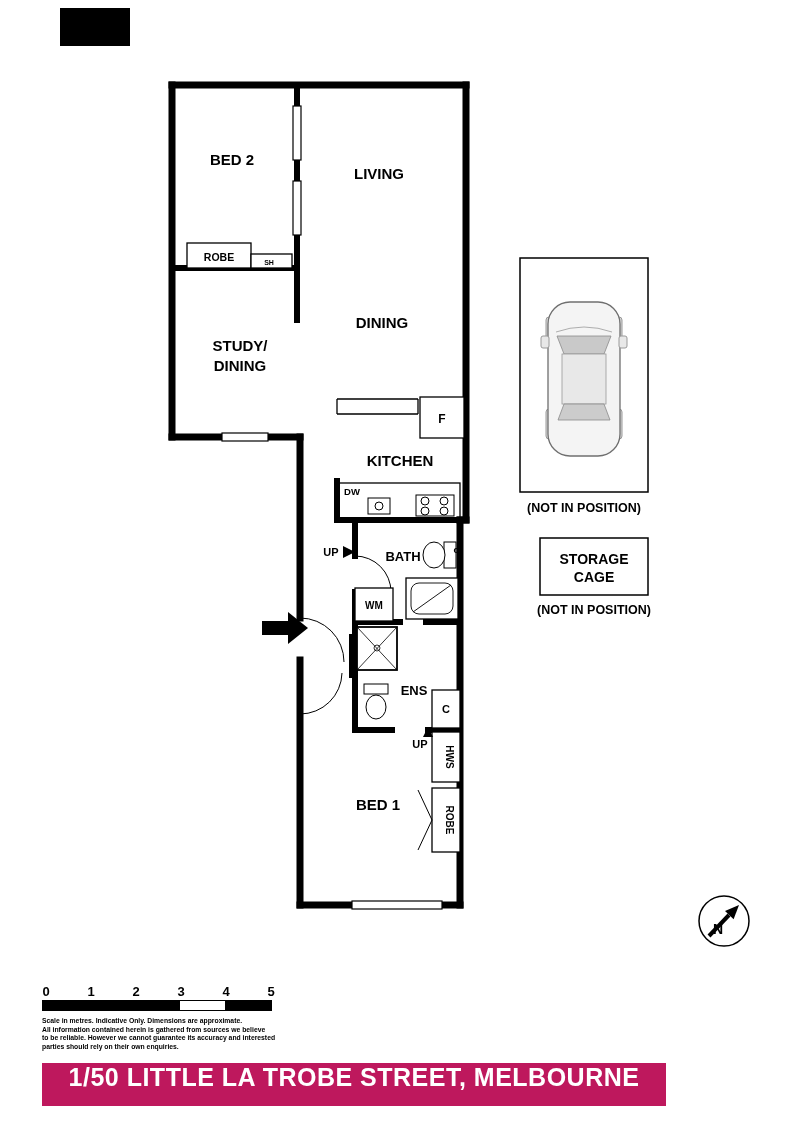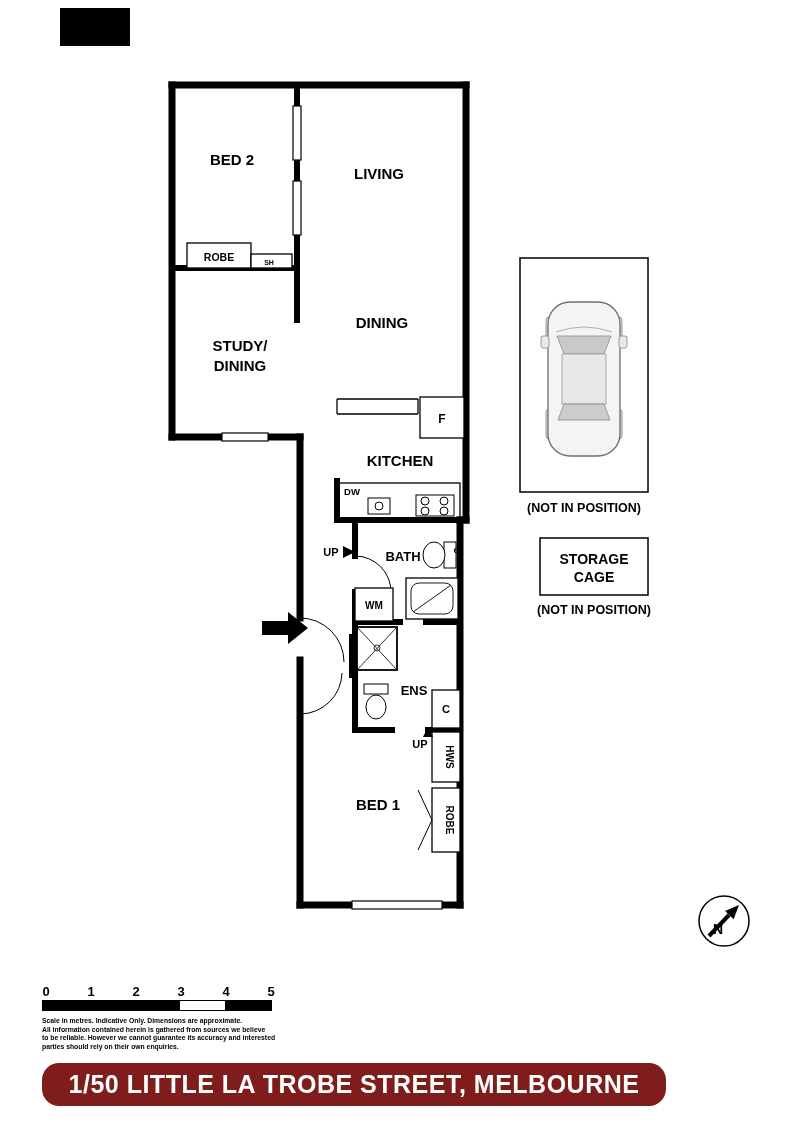--- a/index.html
+++ b/index.html
@@ -12,23 +12,23 @@
   .scalebar .ticks{position:relative;height:14px;}
   .scalebar .ticks span{position:absolute;top:0;transform:translateX(-50%);
         font-size:13px;font-weight:bold;}
   .scalebar .bar{margin-top:2px;height:9px;border:1px solid #000;display:flex;}
   .scalebar .bar div{flex:1;}
   .seg-b{background:#000;} .seg-w{background:#fff;}
 
   .disclaimer{position:absolute;left:42px;top:1017px;width:260px;
         font-size:6.8px;line-height:8.5px;font-weight:bold;color:#000;}
 
-  .banner{position:absolute;left:42px;top:1063px;width:624px;height:43px;background:#7f1d1d;
-        color:#fff;display:flex;align-items:center;justify-content:center;
-        font-size:25px;font-weight:bold;letter-spacing:0.5px;white-space:nowrap;border-radius:17px;}
+  .banner{position:absolute;left:42px;top:1063px;width:624px;height:43px;background:#be185d;
+        color:#fff;display:flex;justify-content:center;
+        font-size:25px;font-weight:bold;letter-spacing:0.5px;white-space:nowrap;}
 </style>
 </head>
 <body>
 
 <div class="page">
 
 <svg class="plan" width="800" height="960" viewBox="0 0 800 960">
 
   <rect x="60" y="8" width="70" height="38" fill="#000"></rect>
 

